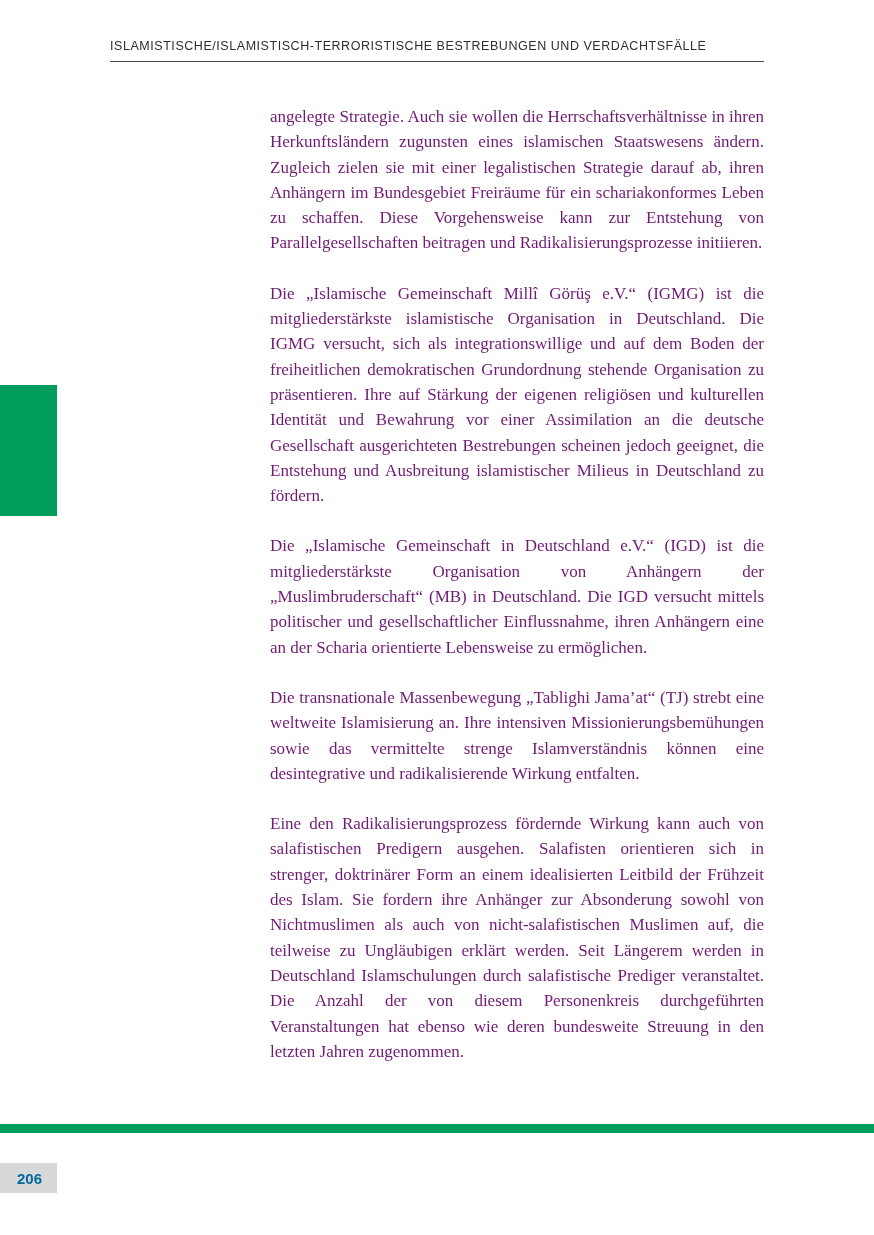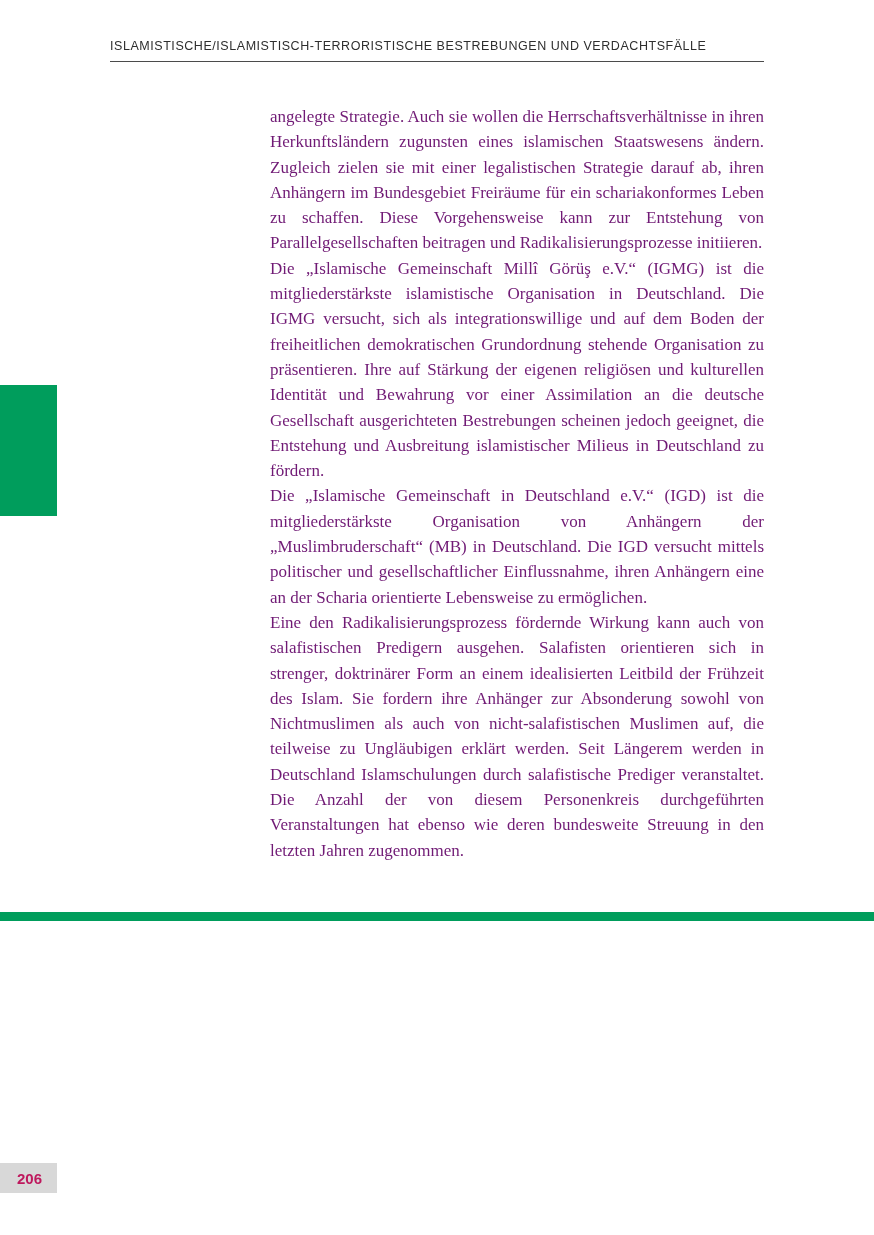--- a/index.html
+++ b/index.html
@@ -8,21 +8,21 @@
     width: 874px;
     height: 1235px;
     position: relative;
     font-family: "Liberation Serif", serif;
     overflow: hidden;
   }
   .page {
     position: absolute;
     inset: 0;
     width: 874px;
-    height: 921px;
+    height: 1133px;
     background: #ffffff;
   }
   .running-header {
     position: absolute;
     left: 110px;
     top: 39px;
     width: 656px;
   }
   .running-header-title {
     font-family: "Liberation Sans", sans-serif;
@@ -55,37 +55,37 @@
     width: 494px;
     font-family: "Liberation Serif", serif;
     font-size: 17px;
     line-height: 25.3px;
     color: #701a75;
     text-align: justify;
     hyphens: auto;
     -webkit-hyphens: auto;
   }
   .content p { margin: 0; }
-  .content p + p { }
+  .content p + p { margin-top: 25px; }
   .page-number-box {
     position: absolute;
     left: 0;
     top: 1163px;
     width: 57px;
     height: 30px;
     background: #d8d8d8;
     display: flex;
     align-items: center;
     padding-left: 17px;
   }
   .page-number {
     font-family: "Liberation Sans", sans-serif;
     font-size: 15px;
     font-weight: 700;
-    color: #be185d;
+    color: #0369a1;
   }
   .bottom-bar {
     position: absolute;
     left: 0;
     bottom: 0;
     width: 874px;
     height: 9px;
   }
 </style>
 </head>
@@ -98,20 +98,21 @@
   </div>
 
   <div class="header-rule"></div>
 
   <div class="green-marker" style="background: rgb(0, 157, 92);"></div>
 
   <div class="content">
     <p>angelegte Strategie. Auch sie wollen die Herrschaftsverhältnisse in ihren Herkunftsländern zugunsten eines islamischen Staatswesens ändern. Zugleich zielen sie mit einer legalistischen Strategie darauf ab, ihren Anhängern im Bundesgebiet Freiräume für ein schariakonformes Leben zu schaffen. Diese Vorgehensweise kann zur Entstehung von Parallelgesellschaften beitragen und Radikalisierungsprozesse initiieren.</p>
     <p>Die „Islamische Gemeinschaft Millî Görüş e.V.“ (IGMG) ist die mitgliederstärkste islamistische Organisation in Deutschland. Die IGMG versucht, sich als integrationswillige und auf dem Boden der freiheitlichen demokratischen Grundordnung stehende Organisation zu präsentieren. Ihre auf Stärkung der eigenen religiösen und kulturellen Identität und Bewahrung vor einer Assimilation an die deutsche Gesellschaft ausgerichteten Bestrebungen scheinen jedoch geeignet, die Entstehung und Ausbreitung islamistischer Milieus in Deutschland zu fördern.</p>
     <p>Die „Islamische Gemeinschaft in Deutschland e.V.“ (IGD) ist die mitgliederstärkste Organisation von Anhängern der „Muslimbruderschaft“ (MB) in Deutschland. Die IGD versucht mittels politischer und gesellschaftlicher Einflussnahme, ihren Anhängern eine an der Scharia orientierte Lebensweise zu ermöglichen.</p>
+    <p>Die transnationale Massenbewegung „Tablighi Jama’at“ (TJ) strebt eine weltweite Islamisierung an. Ihre intensiven Missionierungsbemühungen sowie das vermittelte strenge Islamverständnis können eine desintegrative und radikalisierende Wirkung entfalten.</p>
     <p>Eine den Radikalisierungsprozess fördernde Wirkung kann auch von salafistischen Predigern ausgehen. Salafisten orientieren sich in strenger, doktrinärer Form an einem idealisierten Leitbild der Frühzeit des Islam. Sie fordern ihre Anhänger zur Absonderung sowohl von Nichtmuslimen als auch von nicht-salafistischen Muslimen auf, die teilweise zu Ungläubigen erklärt werden. Seit Längerem werden in Deutschland Islamschulungen durch salafistische Prediger veranstaltet. Die Anzahl der von diesem Personenkreis durchgeführten Veranstaltungen hat ebenso wie deren bundesweite Streuung in den letzten Jahren zugenommen.</p>
   </div>
 
   <div class="page-number-box" style="background: rgb(216, 216, 216);">
     <span class="page-number">206</span>
   </div>
 
   <div class="bottom-bar" style="background: rgb(0, 157, 92);"></div>
 
 </div>

